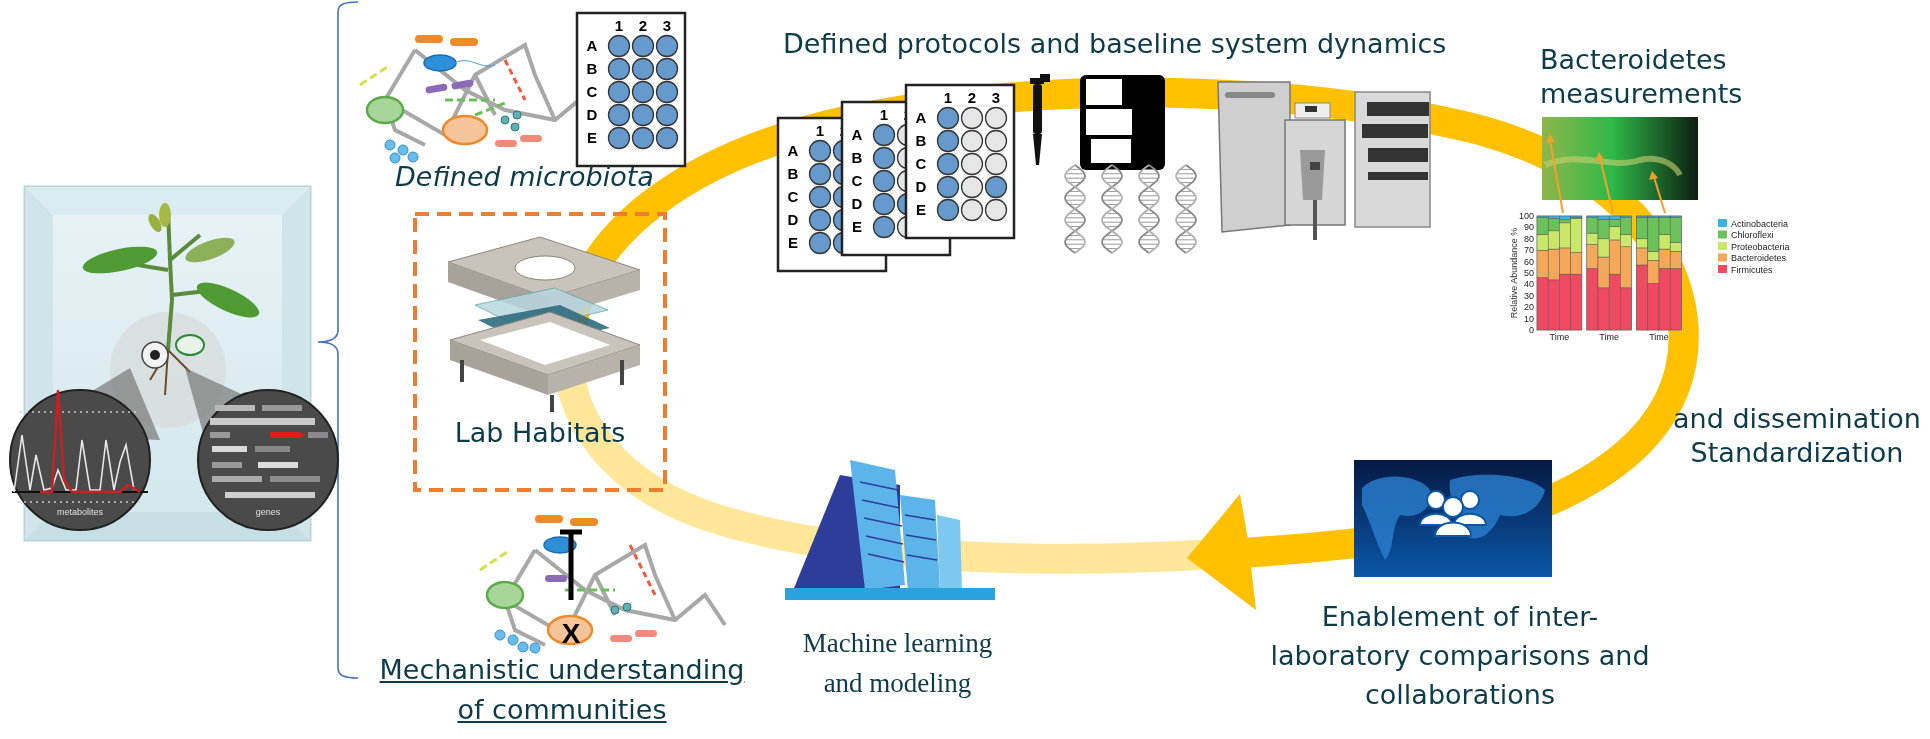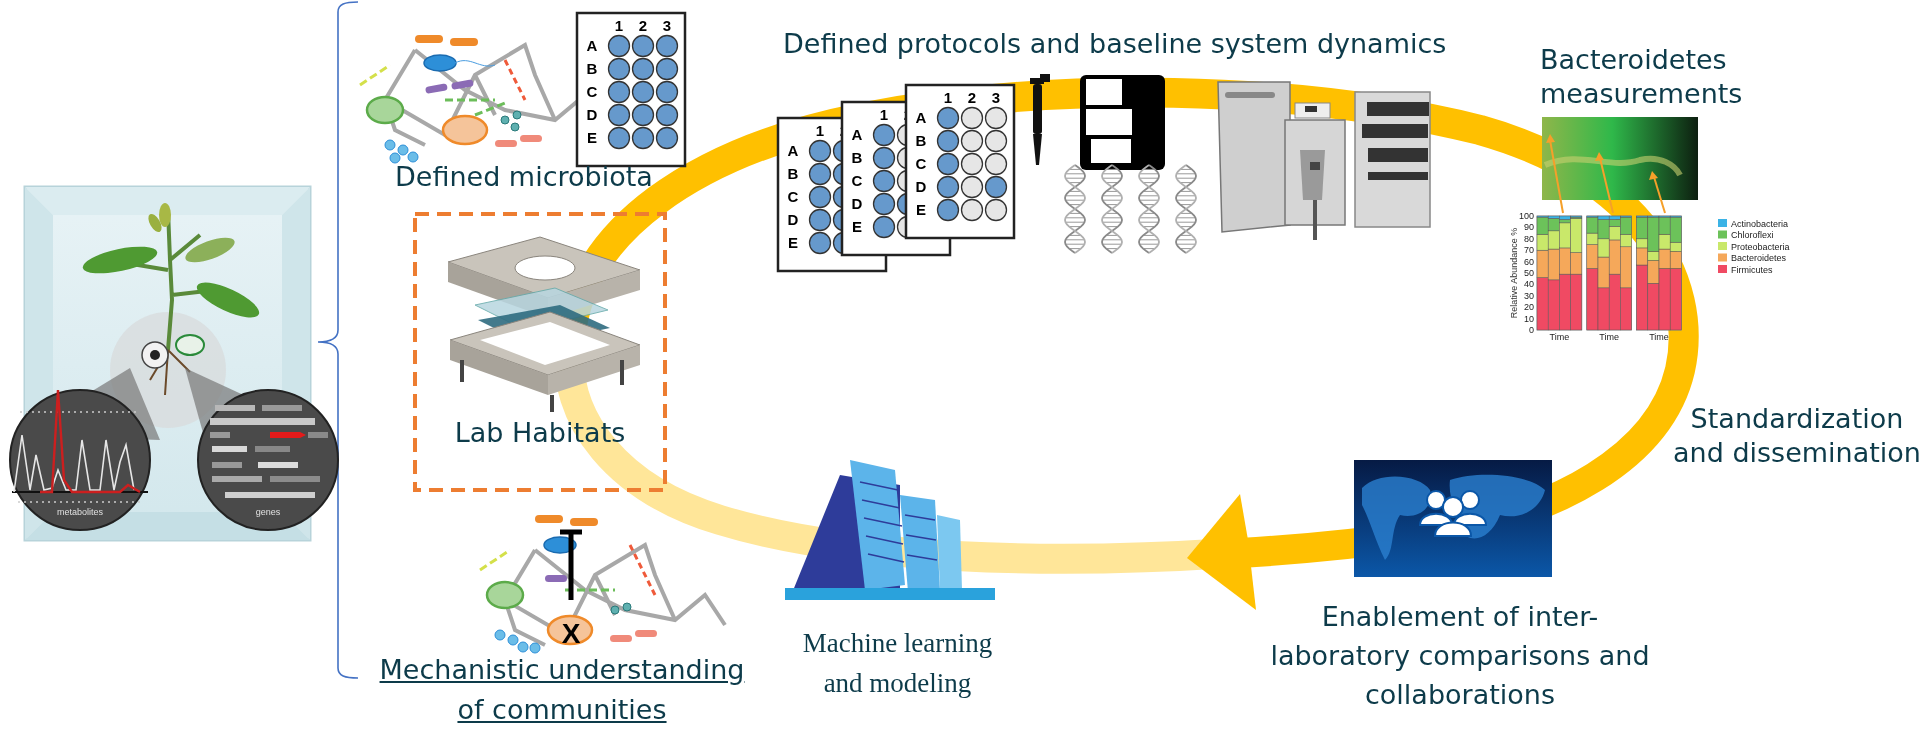--- a/index.html
+++ b/index.html
@@ -541,31 +541,31 @@
       <line x1="864" y1="518" x2="902" y2="526"></line>
         <line x1="866" y1="536" x2="903" y2="544"></line>
       <line x1="868" y1="554" x2="904" y2="562"></line>
         <line x1="905" y1="515" x2="935" y2="520"></line>
       <line x1="906" y1="535" x2="936" y2="540"></line>
         <line x1="907" y1="555" x2="937" y2="560"></line>
     </g>
   </g>
 </svg>
 
-<div class="label" style="left:395px; top:160px;">Defined microbiota</div>
+<div class="label" style="left:395px; top:160px;font-style:italic;">Defined microbiota</div>
 <div class="label" style="left:783px; top:27px;">Defined protocols and baseline system dynamics</div>
 
 <div class="label" style="left:1540px; top:43px; width:170px;">
   <div>Bacteroidetes</div>
   <div>measurements</div>
 </div>
 
 <div class="label" style="left:1672px; top:402px; width:250px;">
+  <div>and dissemination</div>
   <div>Standardization</div>
-  <div>and dissemination</div>
 </div>
 
 <div class="label" style="left:1260px; top:597px; width:400px; line-height:39px;">
   <div>Enablement of inter-</div>
   <div>laboratory comparisons and</div>
   <div>collaborations</div>
 </div>
 
 <div class="label" style="left:760px; top:623px; width:275px; line-height:40px;font-family:Liberation Serif, serif;">
   <div>Machine learning</div>

